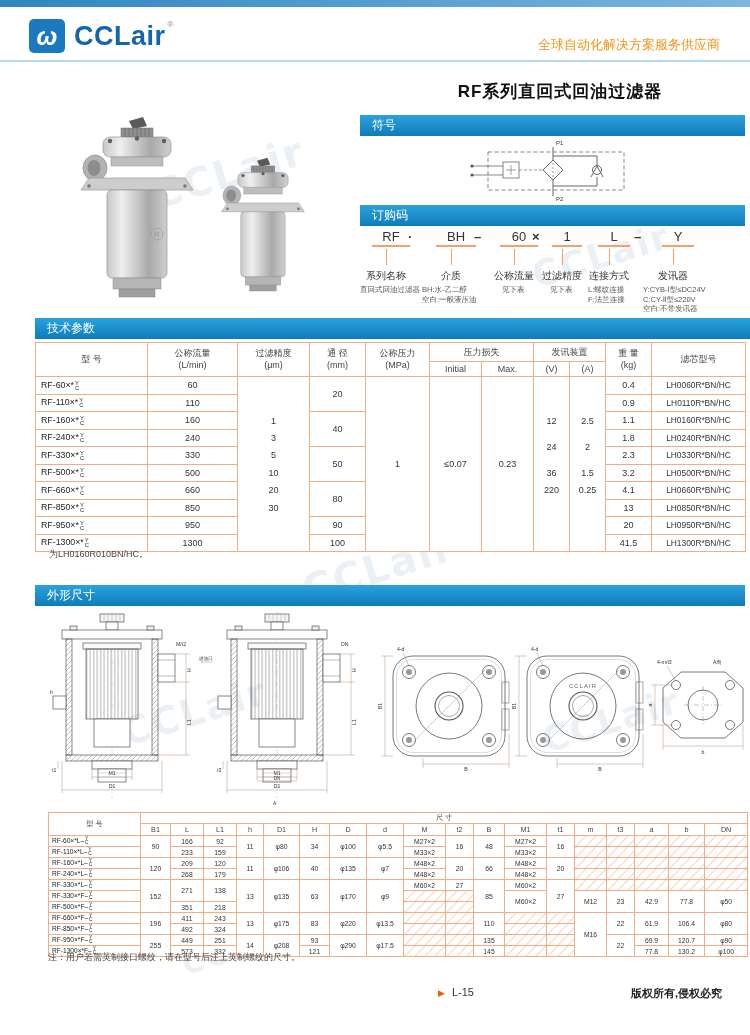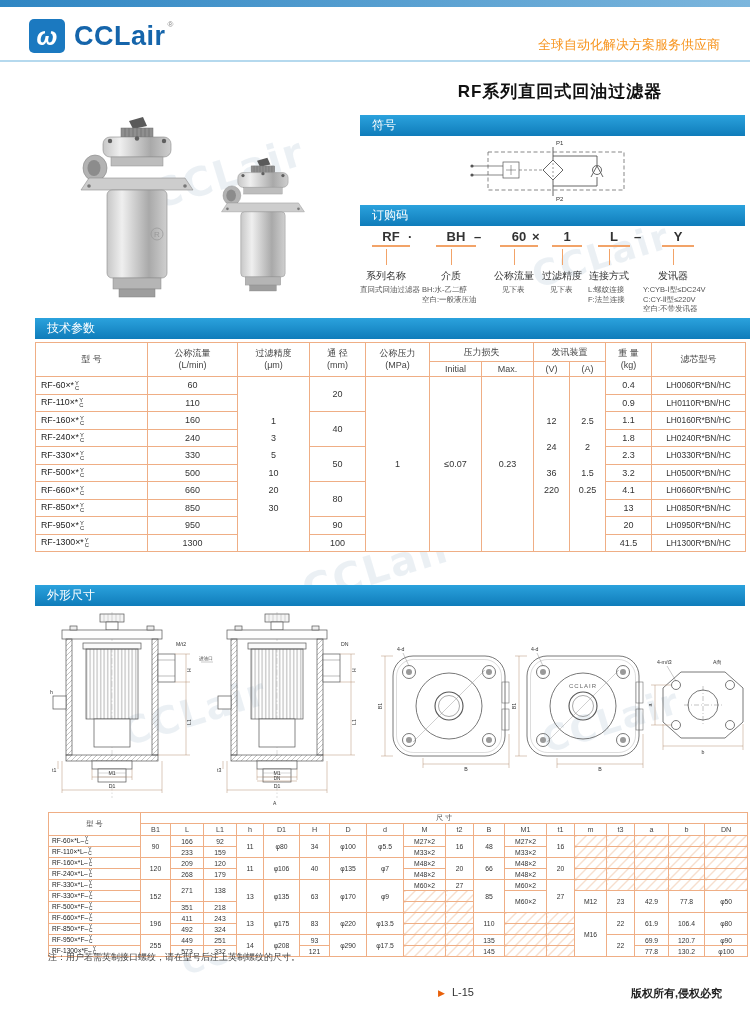--- a/index.html
+++ b/index.html
@@ -26,21 +26,21 @@
   .bar-sym{left:360px;top:115px;width:385px}
   .bar-ord{left:360px;top:205px;width:385px}
   .bar-tech{left:35px;top:318px;width:728px}
   .bar-dim{left:35px;top:585px;width:710px}
 
   .photos{position:absolute;left:55px;top:112px;width:300px;height:200px;z-index:1}
   .symsvg{position:absolute;left:360px;top:138px;width:385px;height:64px;z-index:1}
   .drawsvg{position:absolute;left:35px;top:608px;width:710px;height:200px;z-index:1}
 
   .ordwrap{position:absolute;left:360px;top:229px;width:385px;height:88px;z-index:1}
-  .tok{position:absolute;top:0;font-size:13px;font-weight:bold;color:#333;text-align:center}
+  .tok{position:absolute;top:0;font-size:13px;font-weight:normal;color:#333;text-align:center}
   .tok.u{border-bottom:2px solid #f2a368;padding:0 5px 1px}
   .sep{position:absolute;top:0;font-size:13px;font-weight:bold;color:#333}
   .tick{position:absolute;top:20px;width:1px;height:16px;background:#f2a368}
   .flab{position:absolute;top:40px;font-size:10px;color:#333;text-align:center;white-space:nowrap}
   .fdesc{position:absolute;top:56px;font-size:7.5px;color:#555;line-height:9.5px;white-space:nowrap}
 
   table{border-collapse:collapse;table-layout:fixed;background:#fff}
   .ttab{position:absolute;left:35px;top:342px;width:710px;z-index:1}
   .ttab th,.ttab td{border:1px solid #efae85;text-align:center;font-weight:normal;padding:0;color:#333}
   .ttab thead tr.hr1{height:19px}
@@ -360,20 +360,21 @@
             <i>C</i>
           </span></td>
       <td>1300</td>
       <td>100</td>
       <td>41.5</td>
       <td class="el">LH1300R*BN/HC</td>
     </tr>
   </tbody>
 </table>
 <div class="note">
+  <div class="l2">为LH0160R010BN/HC。</div>
 </div>
 
 <div class="bar bar-dim">外形尺寸</div>
 <svg class="drawsvg" viewBox="0 0 710 200">
   <defs>
     <pattern id="ht" width="5" height="5" patternUnits="userSpaceOnUse">
         <path d="M0 5L5 0" stroke="#8a8a8a" stroke-width="0.5"></path>
       </pattern>
     <pattern id="vl2" width="3.5" height="6" patternUnits="userSpaceOnUse">
         <path d="M1.7 0V6" stroke="#777" stroke-width="0.6"></path>

